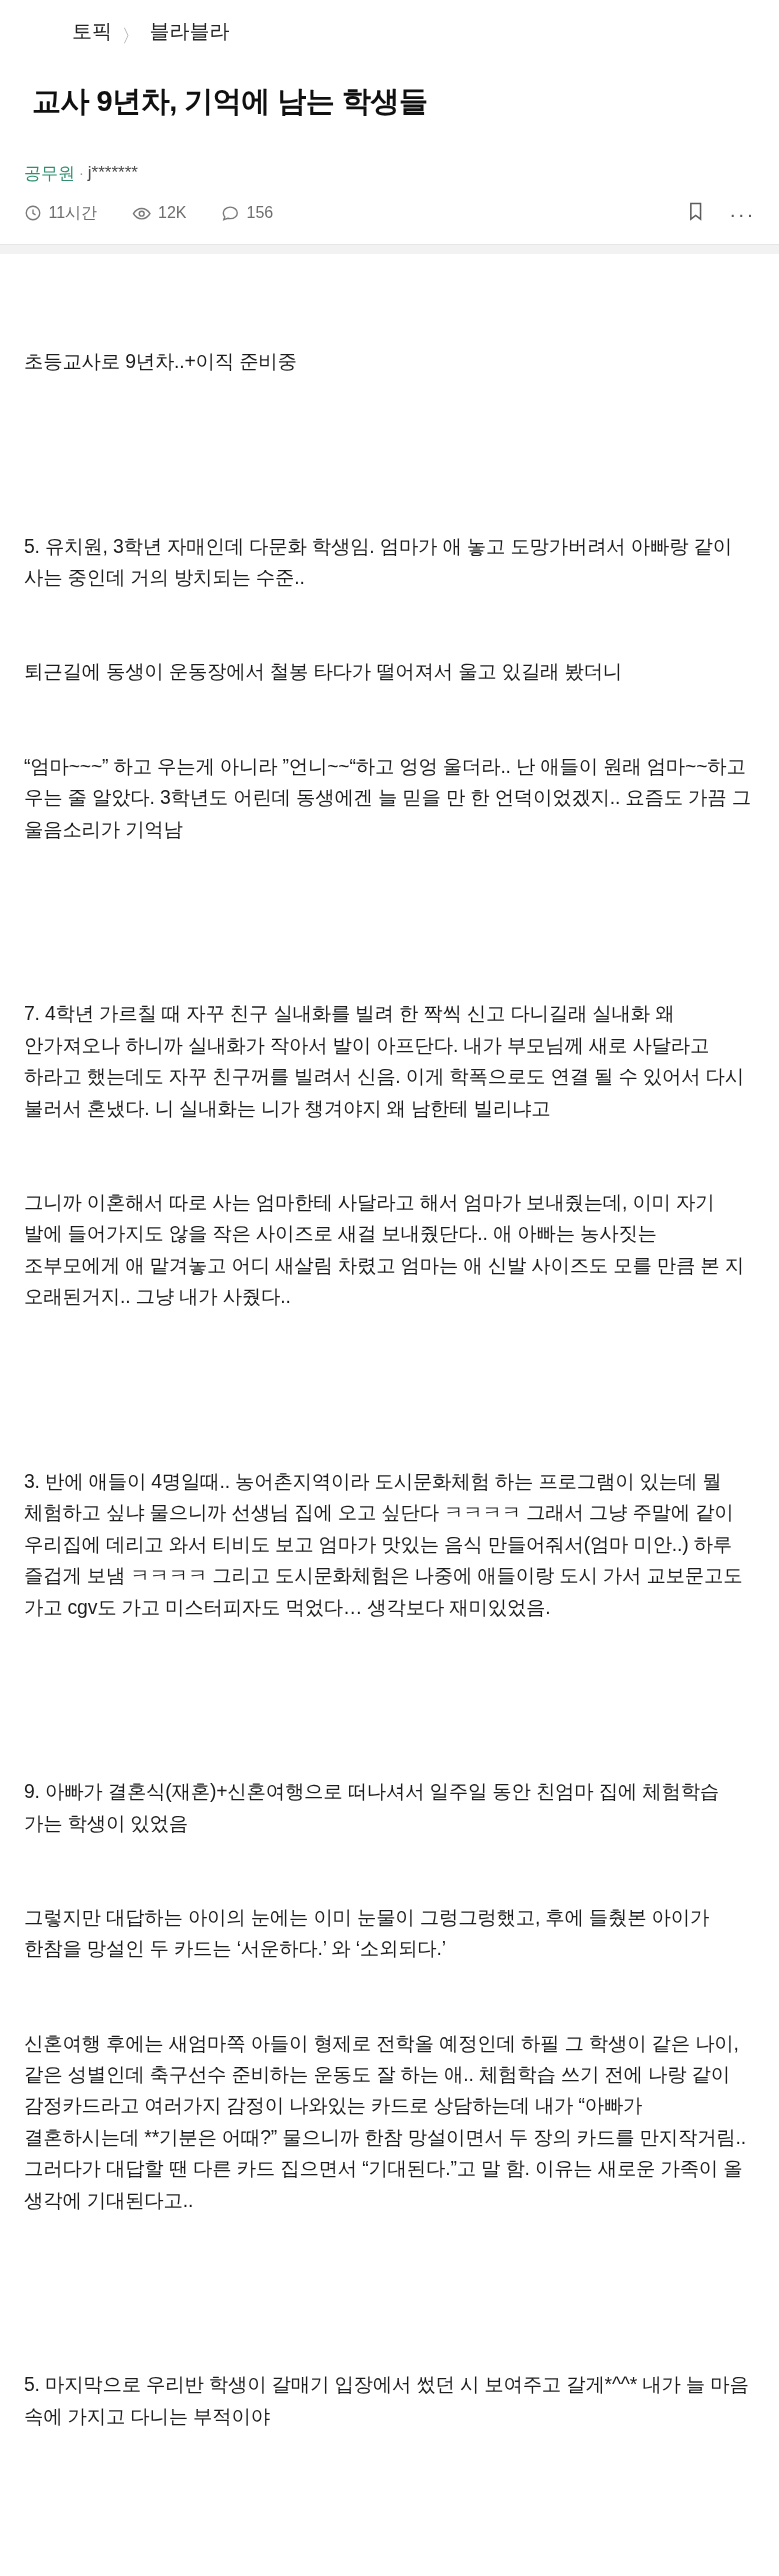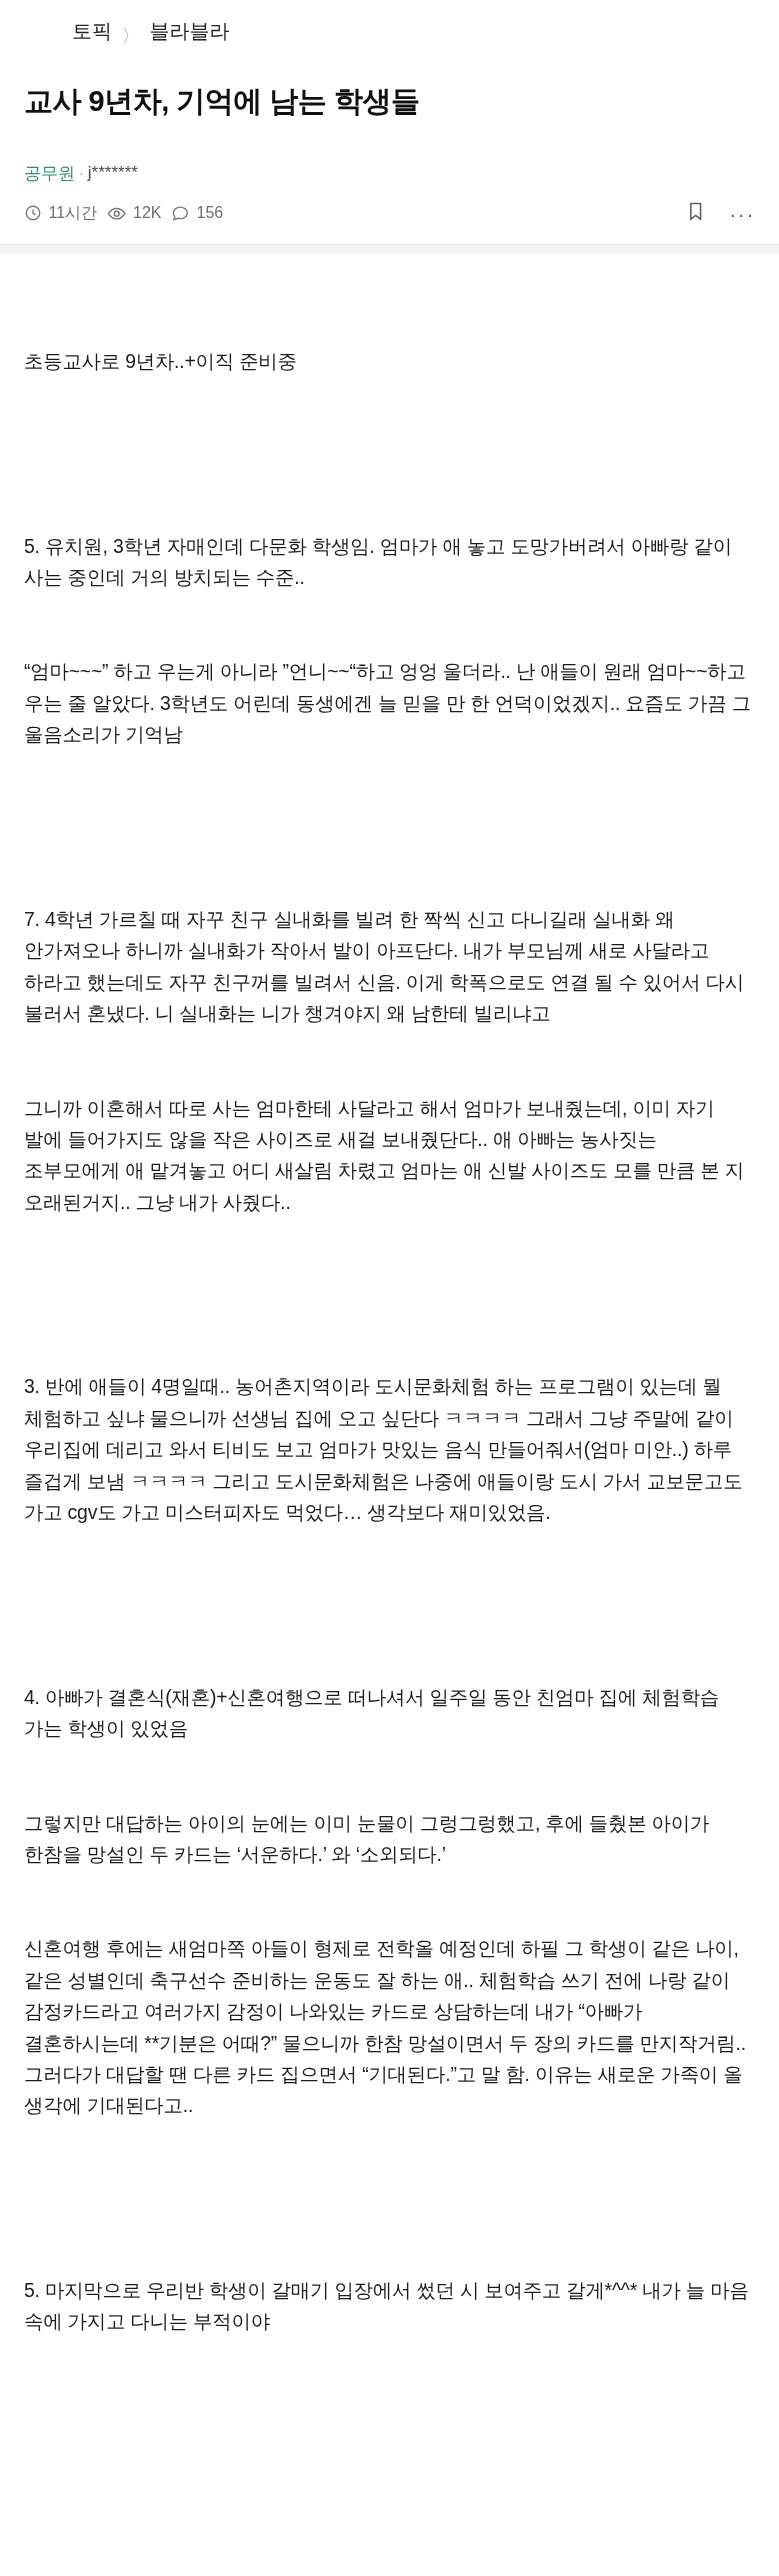--- a/index.html
+++ b/index.html
@@ -34,21 +34,21 @@
   }
   .breadcrumb .crumb { color: #232323; }
   .breadcrumb .sep {
     color: #a8a8a8;
     font-size: 18px;
     line-height: 1;
   }
 
   
   .title {
-    padding: 13px 24px 0 24px;
+    padding: 13px 24px 0 32px;
     font-size: 29px;
     font-weight: bold;
     letter-spacing: -0.5px;
     color: #101010;
     line-height: 1.35;
   }
 
   
   .author-row {
     display: flex;
@@ -59,21 +59,21 @@
   }
   .author-board { color: #2f8f6e; }
   .author-dot { color: #9a9a9a; font-size: 14.5px; }
   .author-nick { color: #4a4a4a; letter-spacing: 0px; }
 
   
   .meta-row {
     display: flex;
     align-items: center;
     padding: 16px 24px 0 24px;
-    gap: 10px;
+    gap: 35px;
     font-size: 16px;
     color: #6d6d6d;
   }
   .meta-item {
     display: flex;
     align-items: center;
     gap: 6.5px;
   }
   .meta-item svg { display: block; }
   .meta-spacer { flex: 1 1 auto; }
@@ -178,28 +178,29 @@
 
   </div>
 
   <div class="thin-rule"></div>
   <div class="thick-rule" style="height:9.7px;"></div>
 
   <div class="article">
     <p class="para">초등교사로 9년차..+이직 준비중</p>
     <div class="gap"></div>
     <p class="para">5. 유치원, 3학년 자매인데 다문화 학생임. 엄마가 애 놓고 도망가버려서 아빠랑 같이 사는 중인데 거의 방치되는 수준..</p>
+    <p class="para">퇴근길에 동생이 운동장에서 철봉 타다가 떨어져서 울고 있길래 봤더니</p>
     <p class="para">“엄마~~~” 하고 우는게 아니라 ”언니~~“하고 엉엉 울더라.. 난 애들이 원래 엄마~~하고 우는 줄 알았다. 3학년도 어린데 동생에겐 늘 믿을 만 한 언덕이었겠지.. 요즘도 가끔 그 울음소리가 기억남</p>
     <div class="gap"></div>
     <p class="para">7. 4학년 가르칠 때 자꾸 친구 실내화를 빌려 한 짝씩 신고 다니길래 실내화 왜 안가져오나 하니까 실내화가 작아서 발이 아프단다. 내가 부모님께 새로 사달라고 하라고 했는데도 자꾸 친구꺼를 빌려서 신음. 이게 학폭으로도 연결 될 수 있어서 다시 불러서 혼냈다. 니 실내화는 니가 챙겨야지 왜 남한테 빌리냐고</p>
     <p class="para">그니까 이혼해서 따로 사는 엄마한테 사달라고 해서 엄마가 보내줬는데, 이미 자기 발에 들어가지도 않을 작은 사이즈로 새걸 보내줬단다.. 애 아빠는 농사짓는 조부모에게 애 맡겨놓고 어디 새살림 차렸고 엄마는 애 신발 사이즈도 모를 만큼 본 지 오래된거지.. 그냥 내가 사줬다..</p>
     <div class="gap"></div>
     <p class="para">3. 반에 애들이 4명일때.. 농어촌지역이라 도시문화체험 하는 프로그램이 있는데 뭘 체험하고 싶냐 물으니까 선생님 집에 오고 싶단다 ㅋㅋㅋㅋ 그래서 그냥 주말에 같이 우리집에 데리고 와서 티비도 보고 엄마가 맛있는 음식 만들어줘서(엄마 미안..) 하루 즐겁게 보냄 ㅋㅋㅋㅋ 그리고 도시문화체험은 나중에 애들이랑 도시 가서 교보문고도 가고 cgv도 가고 미스터피자도 먹었다… 생각보다 재미있었음.</p>
     <div class="gap"></div>
-    <p class="para">4. 아빠가 결혼식(재혼)+신혼여행으로 떠나셔서 일주일 동안 친엄마 집에 체험학습 가는 학생이 있었음</p>
+    <p class="para">9. 아빠가 결혼식(재혼)+신혼여행으로 떠나셔서 일주일 동안 친엄마 집에 체험학습 가는 학생이 있었음</p>
     <p class="para">그렇지만 대답하는 아이의 눈에는 이미 눈물이 그렁그렁했고, 후에 들췄본 아이가 한참을 망설인 두 카드는 ‘서운하다.’ 와 ‘소외되다.’</p>
     <p class="para">신혼여행 후에는 새엄마쪽 아들이 형제로 전학올 예정인데 하필 그 학생이 같은 나이, 같은 성별인데 축구선수 준비하는 운동도 잘 하는 애.. 체험학습 쓰기 전에 나랑 같이 감정카드라고 여러가지 감정이 나와있는 카드로 상담하는데 내가 “아빠가 결혼하시는데 **기분은 어때?” 물으니까 한참 망설이면서 두 장의 카드를 만지작거림.. 그러다가 대답할 땐 다른 카드 집으면서 “기대된다.”고 말 함. 이유는 새로운 가족이 올 생각에 기대된다고..</p>
     <div class="gap"></div>
     <p class="para">5. 마지막으로 우리반 학생이 갈매기 입장에서 썼던 시 보여주고 갈게*^^* 내가 늘 마음 속에 가지고 다니는 부적이야</p>
   </div>
 
 </div>
 
 
 </body></html>

